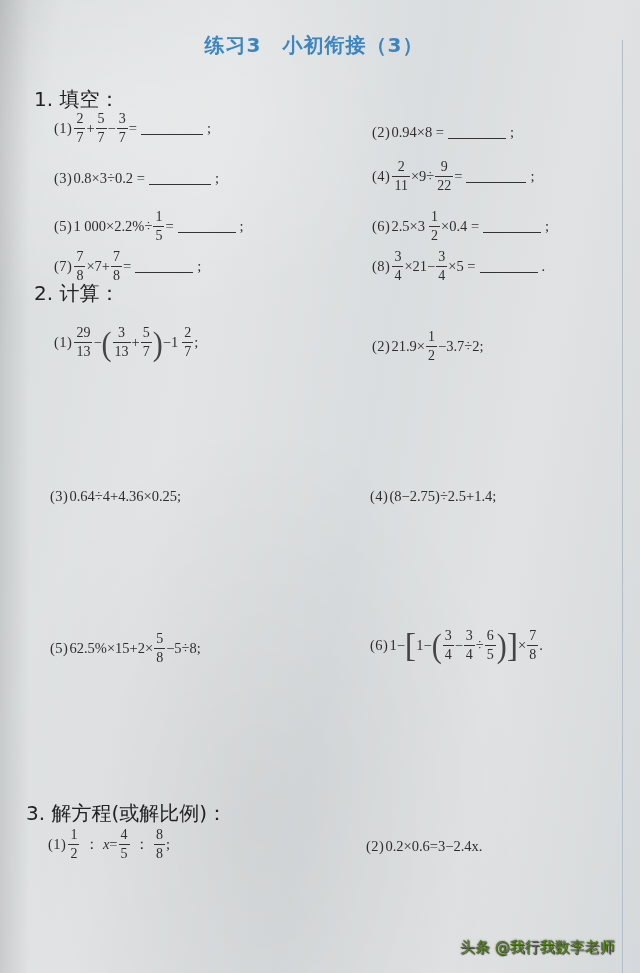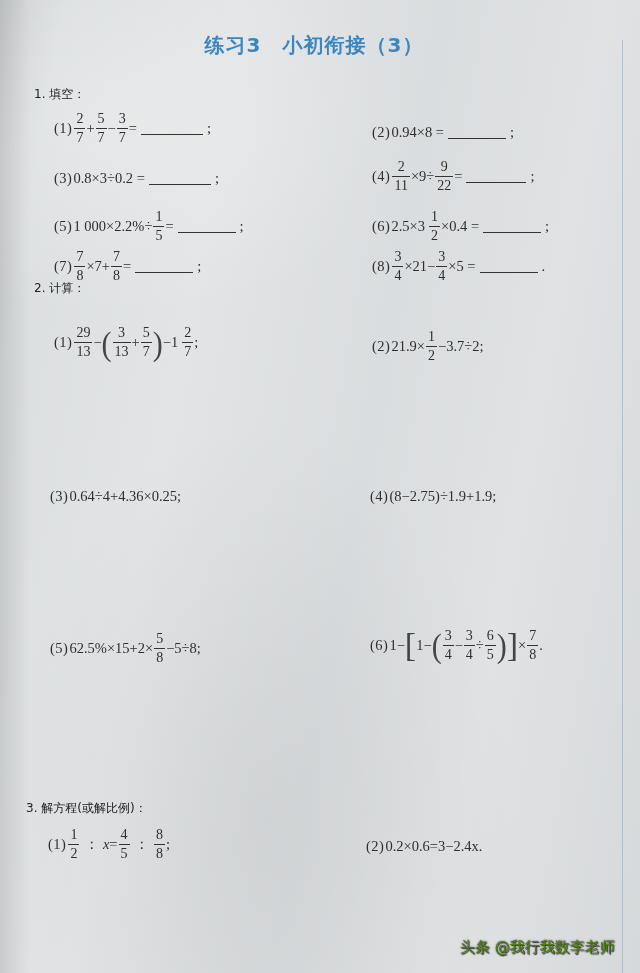--- a/index.html
+++ b/index.html
@@ -17,21 +17,21 @@
       linear-gradient(90deg, rgba(0,0,0,0.10) 0, rgba(0,0,0,0) 30px);
   }
   .edge-line { position:absolute; left:622px; top:40px; width:1px; height:933px; background:#a9b6c6; opacity:.8; }
   .title {
     position:absolute; left:0; width:628px; top:32px; text-align:center;
     font-family:"DejaVu Sans", "Liberation Sans", sans-serif; font-weight:bold;
     font-size:20px; color:#3a86c2; letter-spacing:1px;
   }
   .section {
     position:absolute; font-family:"DejaVu Sans","Liberation Sans",sans-serif;
-    font-size:12px; color:#222;
+    font-size:20px; color:#222;
   }
   .item {
     position:absolute; font-size:14.5px; display:flex; align-items:center; white-space:nowrap; color:#2e2e2e;
   }
   .lbl { margin-right:1px; letter-spacing:0.5px; }
   .frac { display:inline-flex; flex-direction:column; align-items:center; margin:0 1px; line-height:1; font-size:14px; vertical-align:middle; }
   .frac .n { padding:0 2px 2px; }
   .frac .d { border-top:1px solid #333; padding:2px 2px 0; }
   .blank { display:inline-block; border-bottom:1px solid #333; height:12px; margin:0 4px; }
   .paren { font-size:30px; line-height:1; transform:scaleY(1.15); display:inline-block; font-weight:lighter; color:#444; }
@@ -197,21 +197,21 @@
   <span>−3.7÷2;</span>
 </div>
 
 <div class="item" style="left:50px;top:488px;">
   <span class="lbl">(3)</span>
   <span>0.64÷4+4.36×0.25;</span>
 </div>
 
 <div class="item" style="left:370px;top:488px;">
   <span class="lbl">(4)</span>
-  <span>(8−2.75)÷1.9+1.9;</span>
+  <span>(8−2.75)÷2.5+1.4;</span>
 </div>
 
 <div class="item" style="left:50px;top:632px;">
   <span class="lbl">(5)</span>
   <span>62.5%×15+2×</span>
   <span class="frac">
       <span class="n">5</span>
       <span class="d">8</span>
     </span>
   <span>−5÷8;</span>

